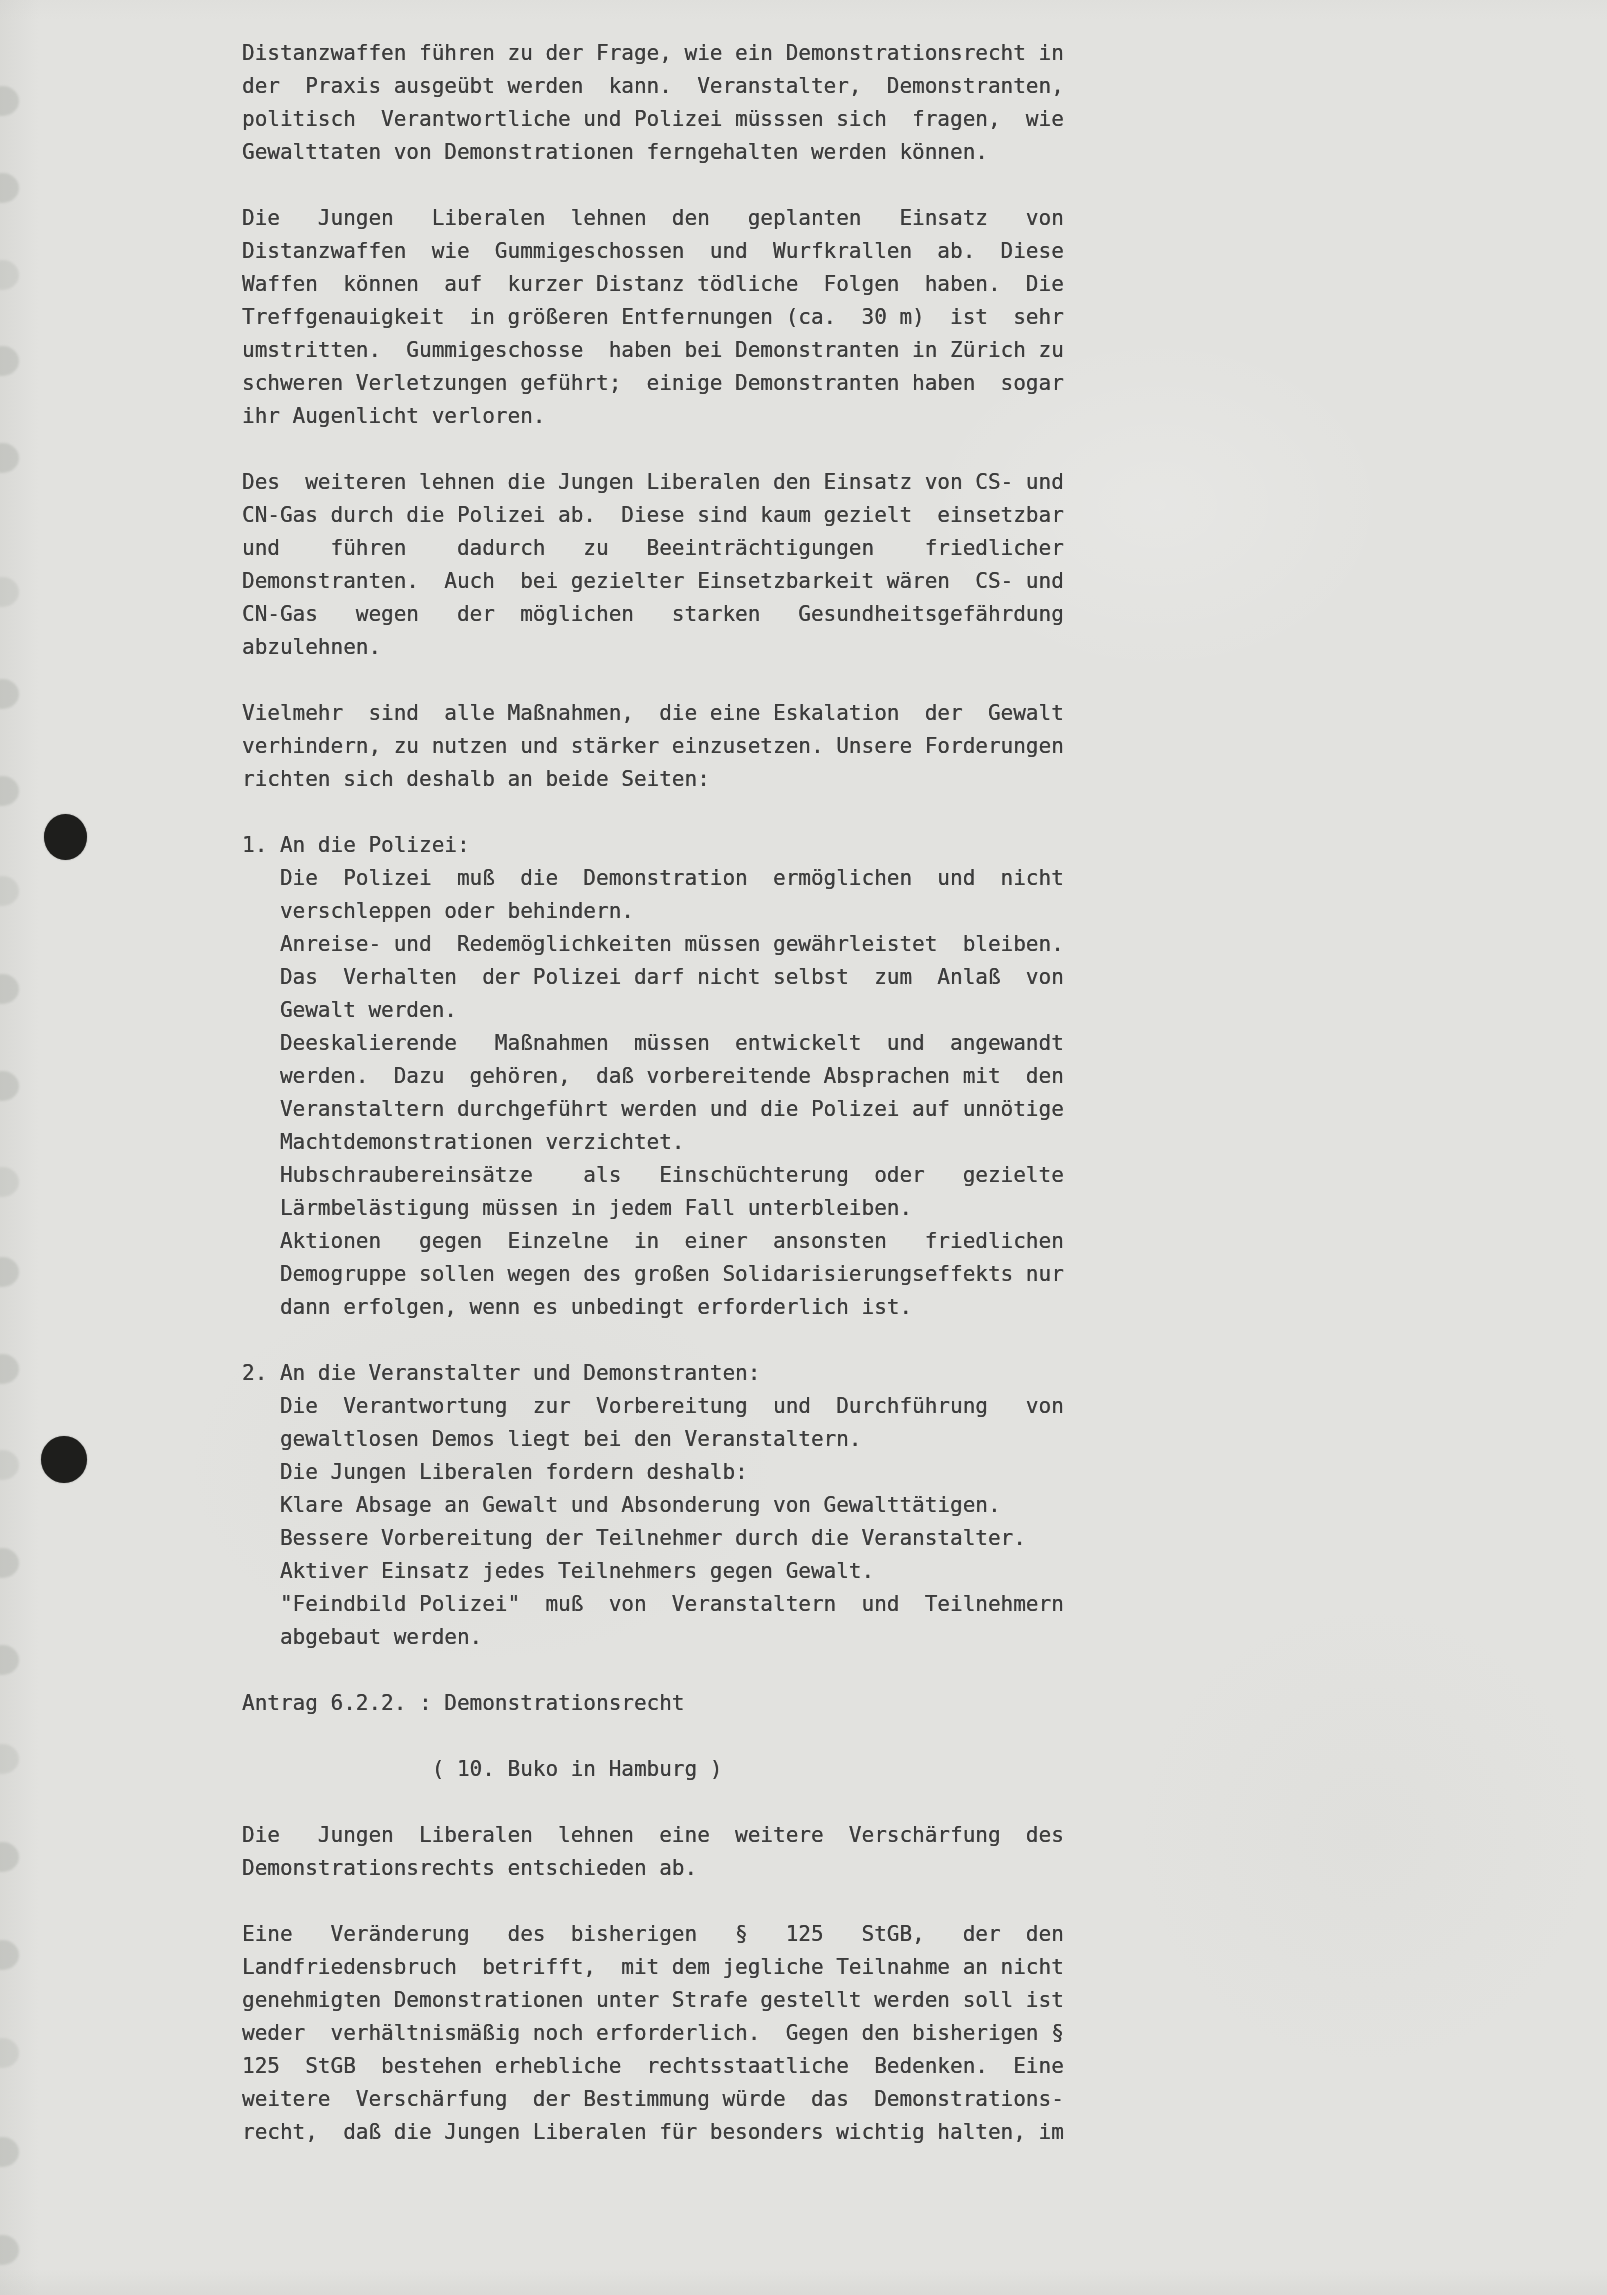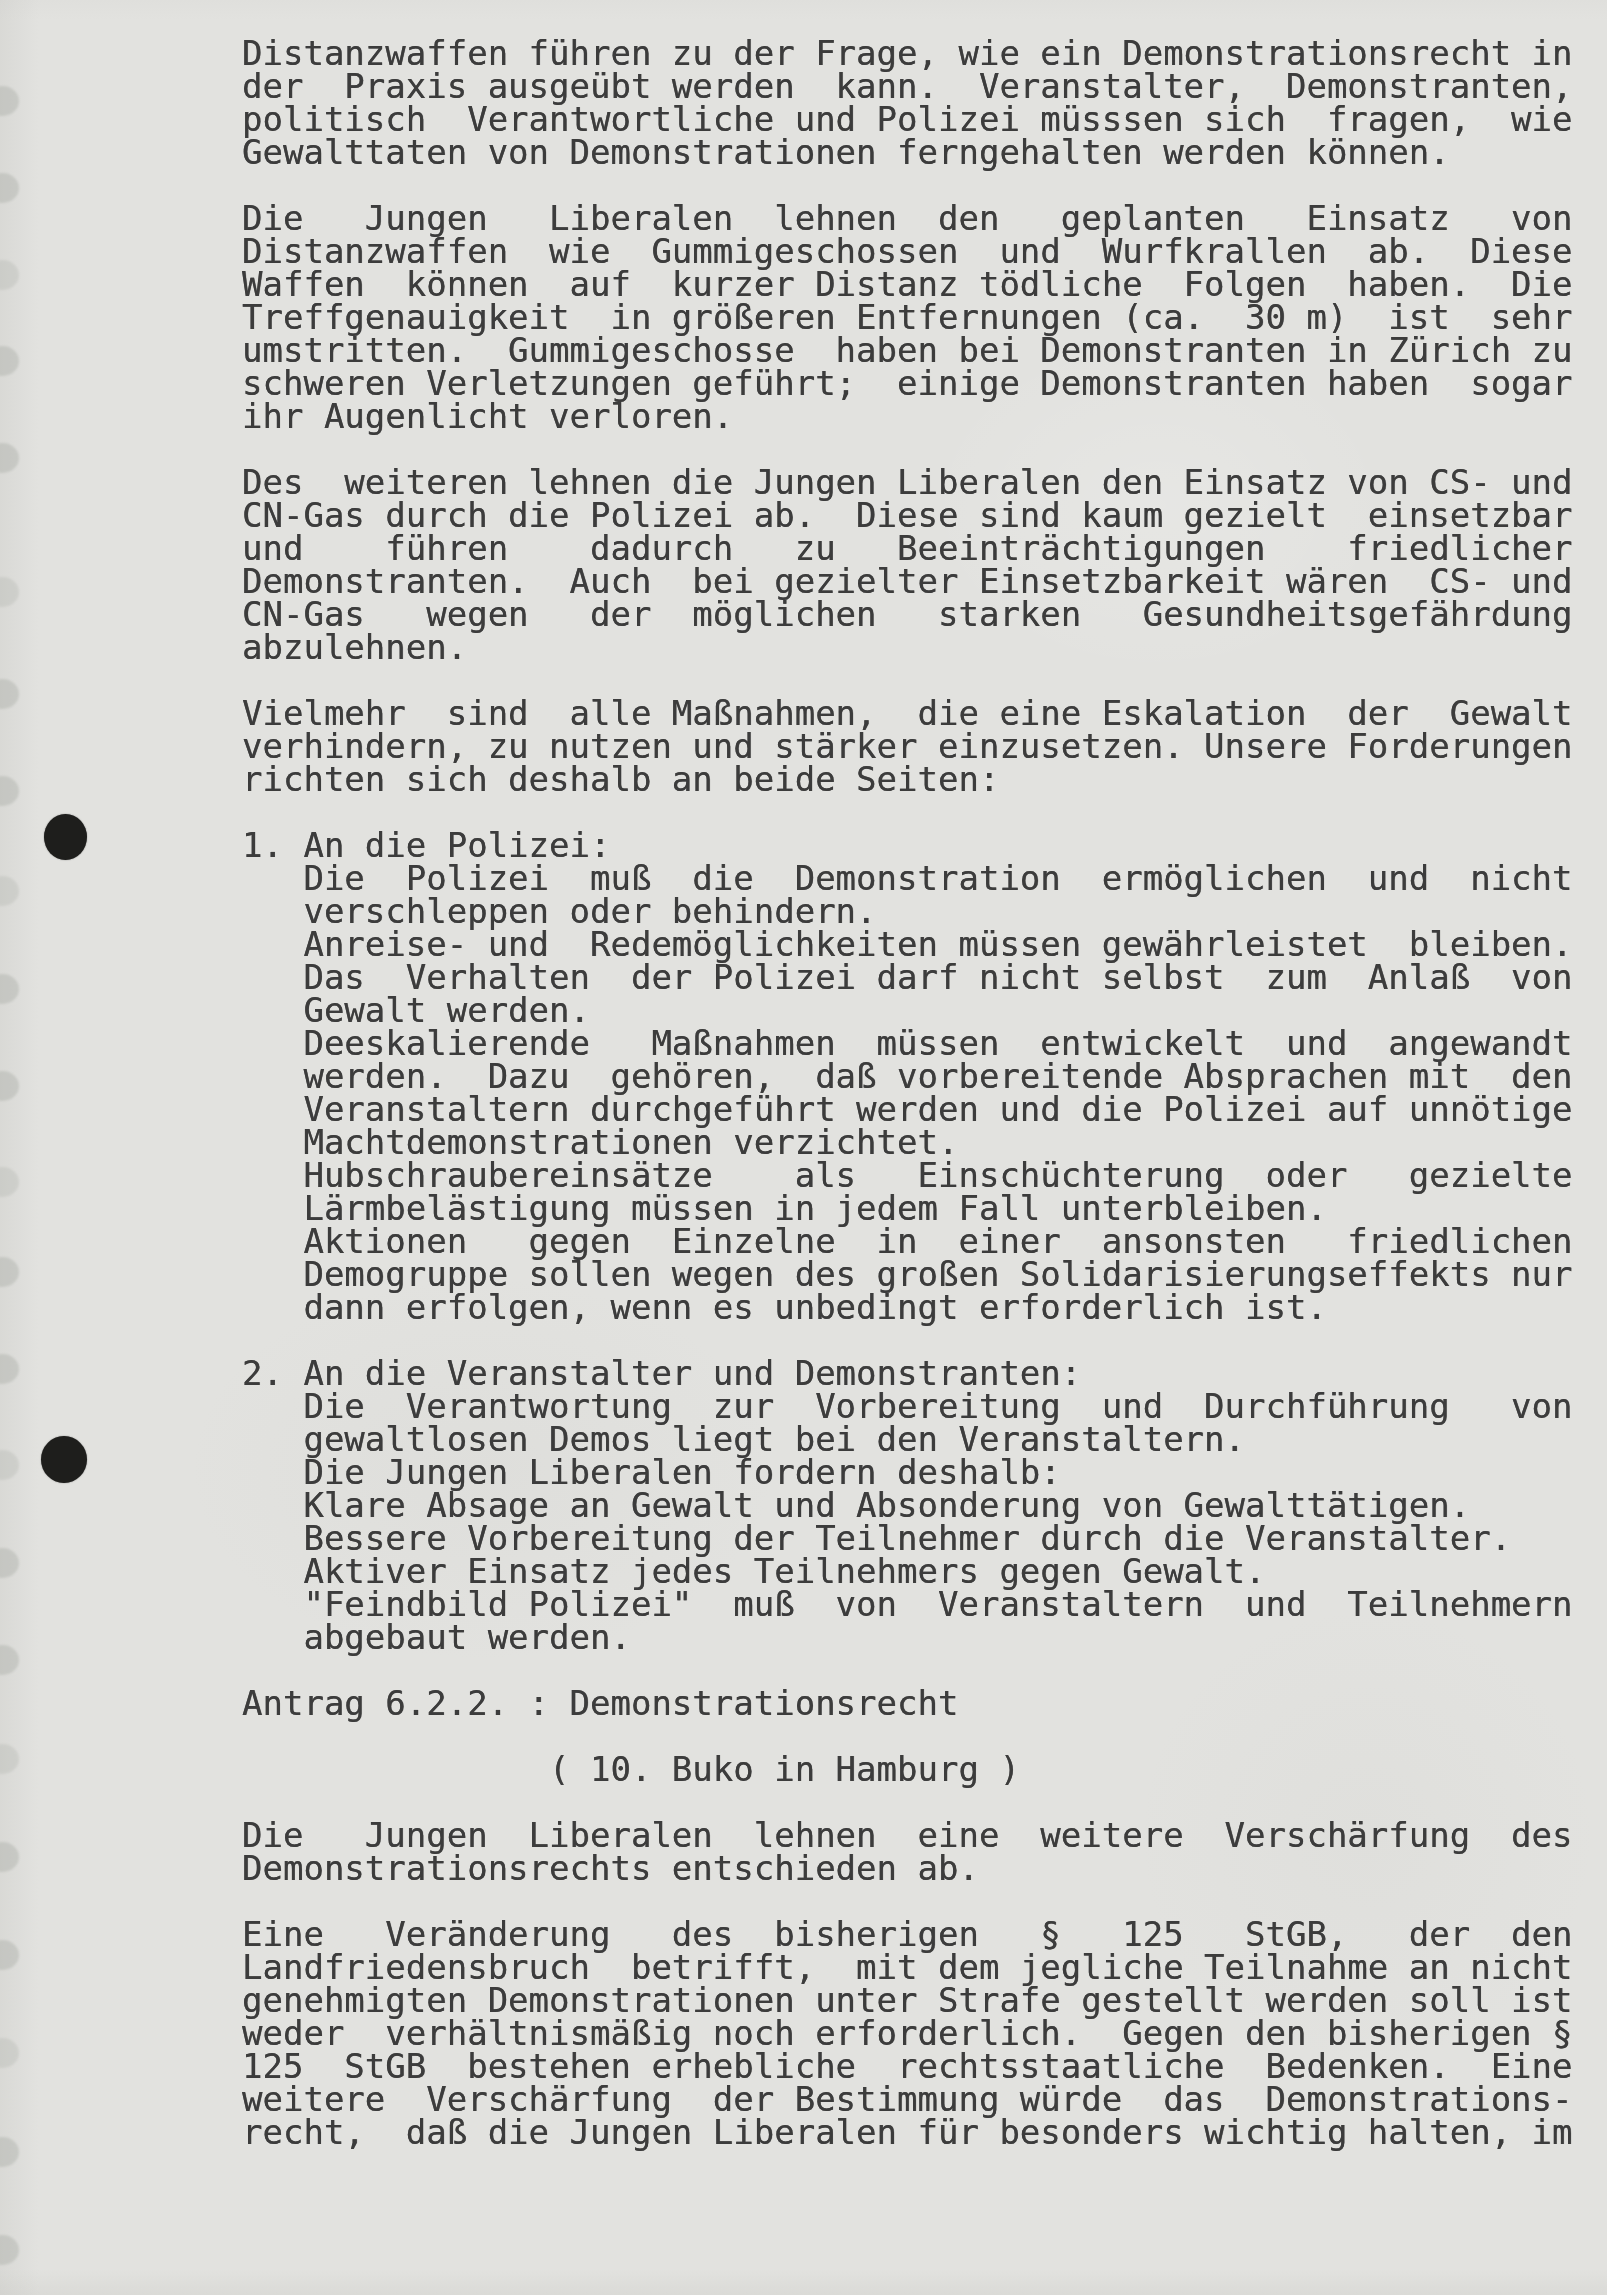--- a/index.html
+++ b/index.html
@@ -25,21 +25,21 @@
       radial-gradient(340px 249px at 72% 22%, rgba(255,255,255,0.16), rgba(255,255,255,0) 70%),
       radial-gradient(419px 275px at 30% 64%, rgba(188,188,184,0.10), rgba(255,255,255,0) 70%),
       radial-gradient(327px 327px at 85% 80%, rgba(188,188,184,0.08), rgba(255,255,255,0) 70%);
     pointer-events: none;
   }
 
   .text-block {
     position: absolute;
     left: 242px;
     top: 37px;
-    font-size: 34px;
+    font-size: 21px;
     line-height: 33px;
     color: #3c3c3c;
     white-space: pre;
     text-shadow: 0 0 0.6px rgba(62,62,62,0.75), 0.4px 0.4px 0.3px rgba(62,62,62,0.25);
     z-index: 2;
   }
   .line { height: 33px; }
   .line.blank { height: 33px; }
 
   .hole {

